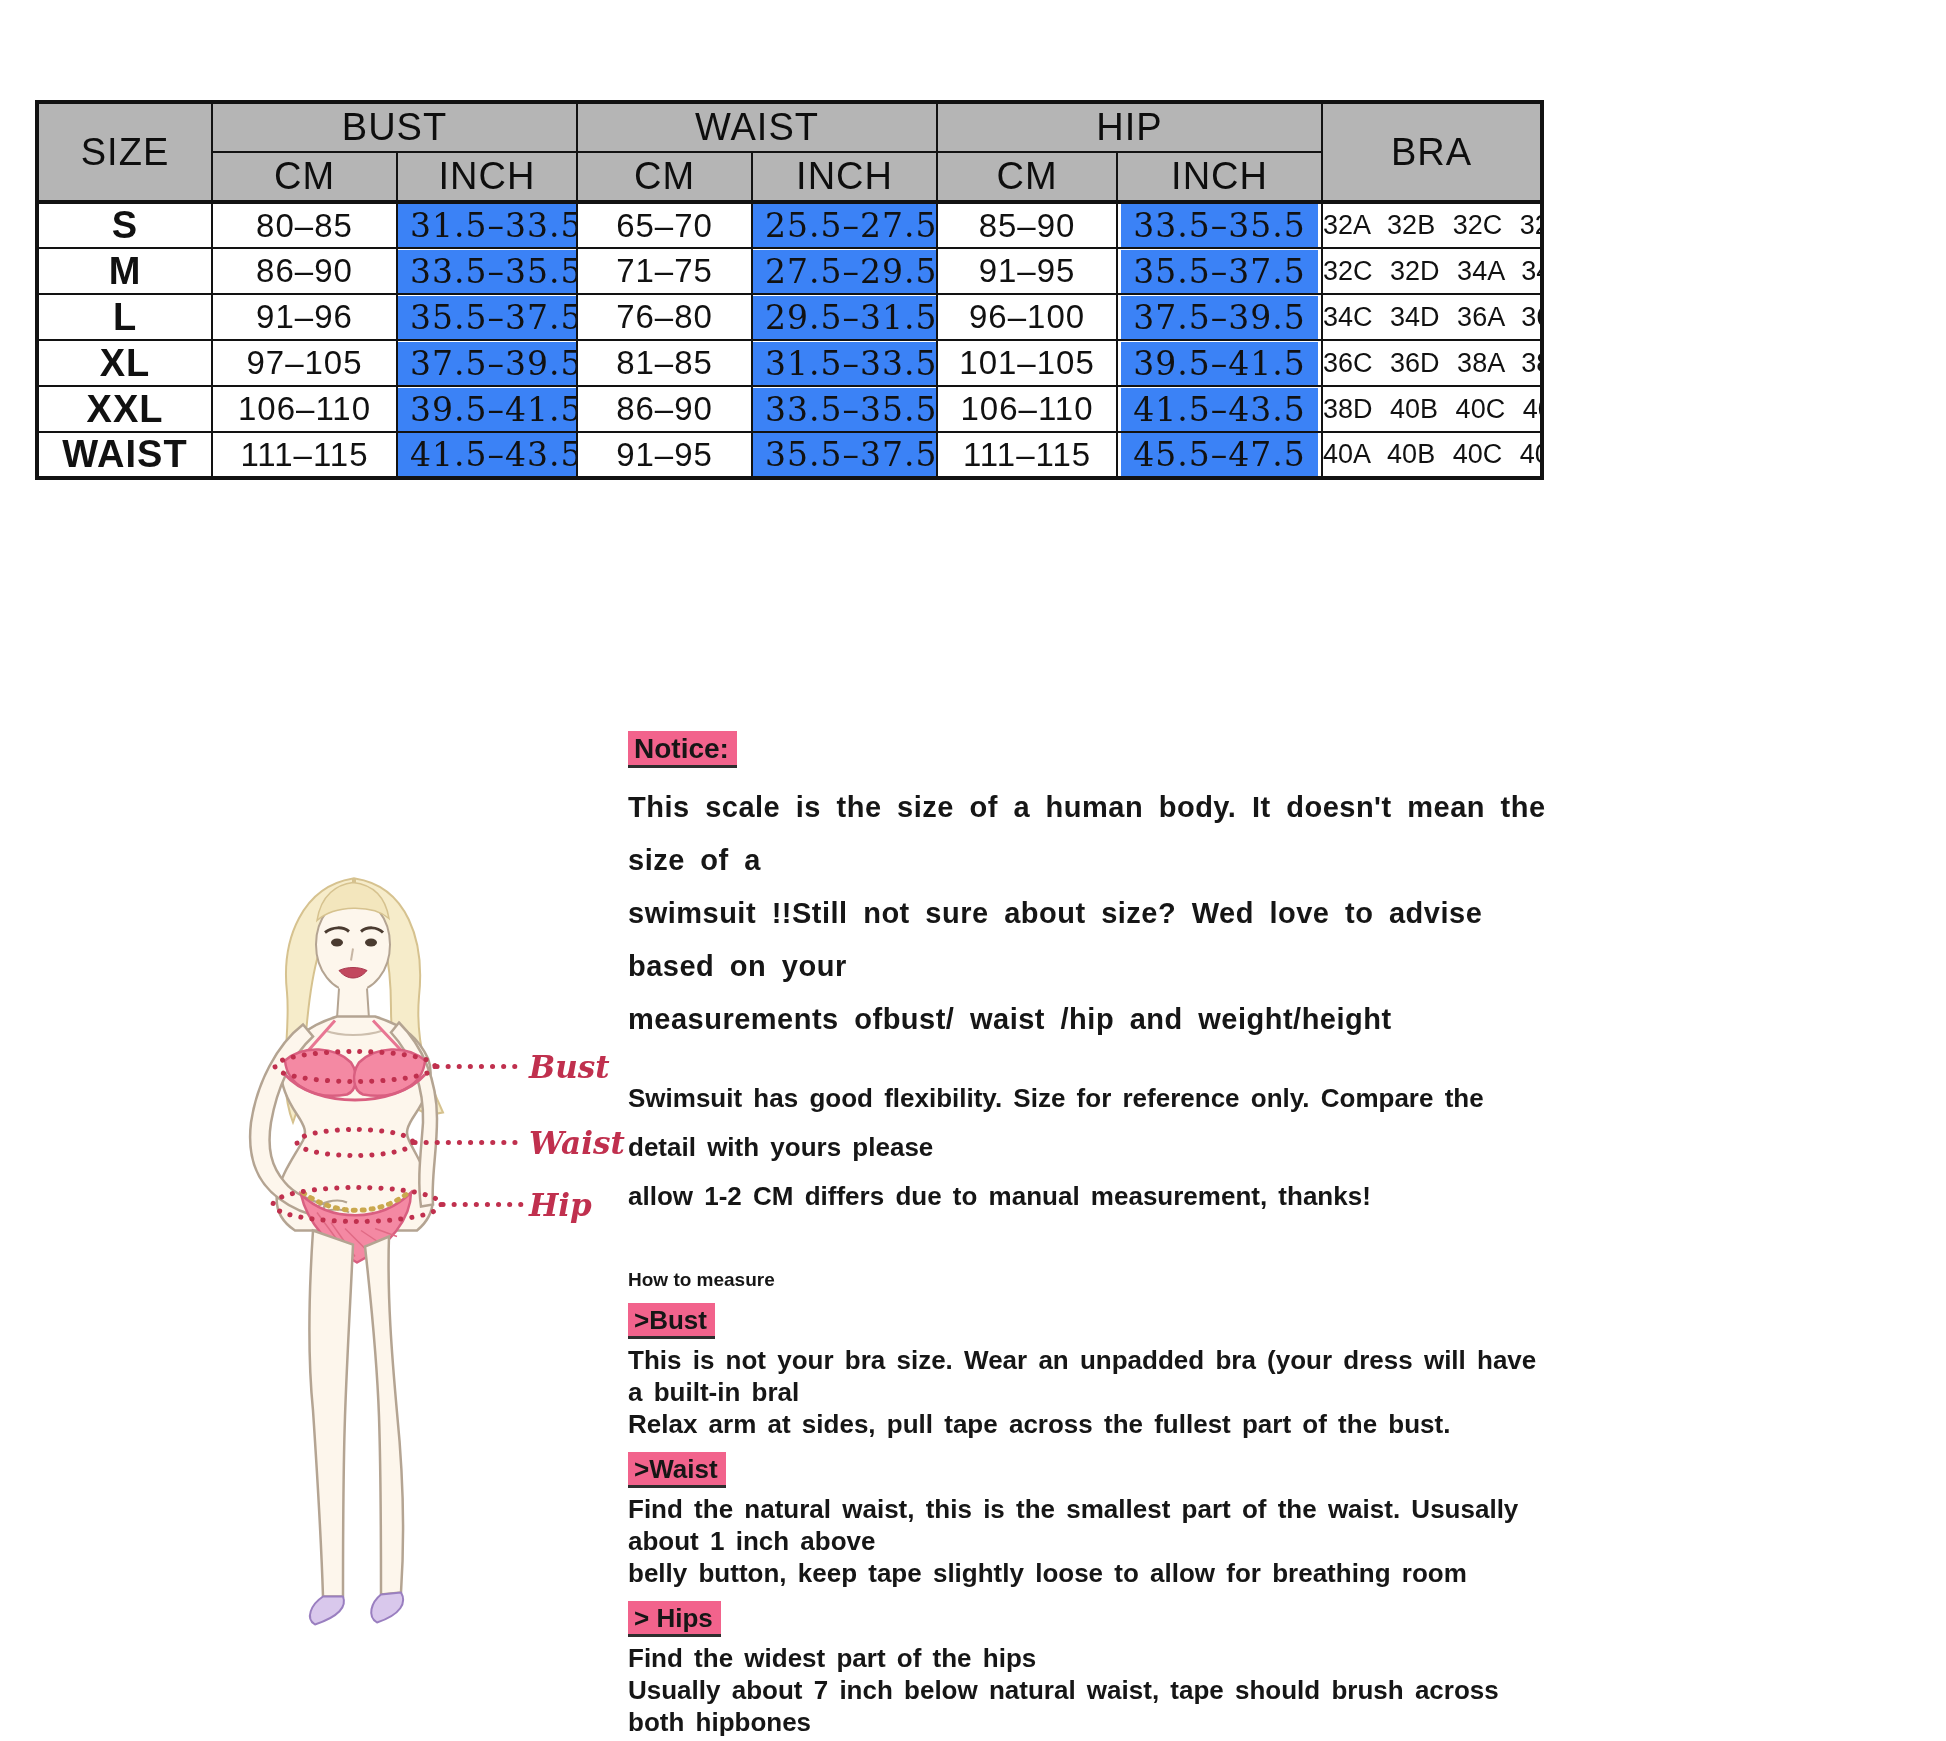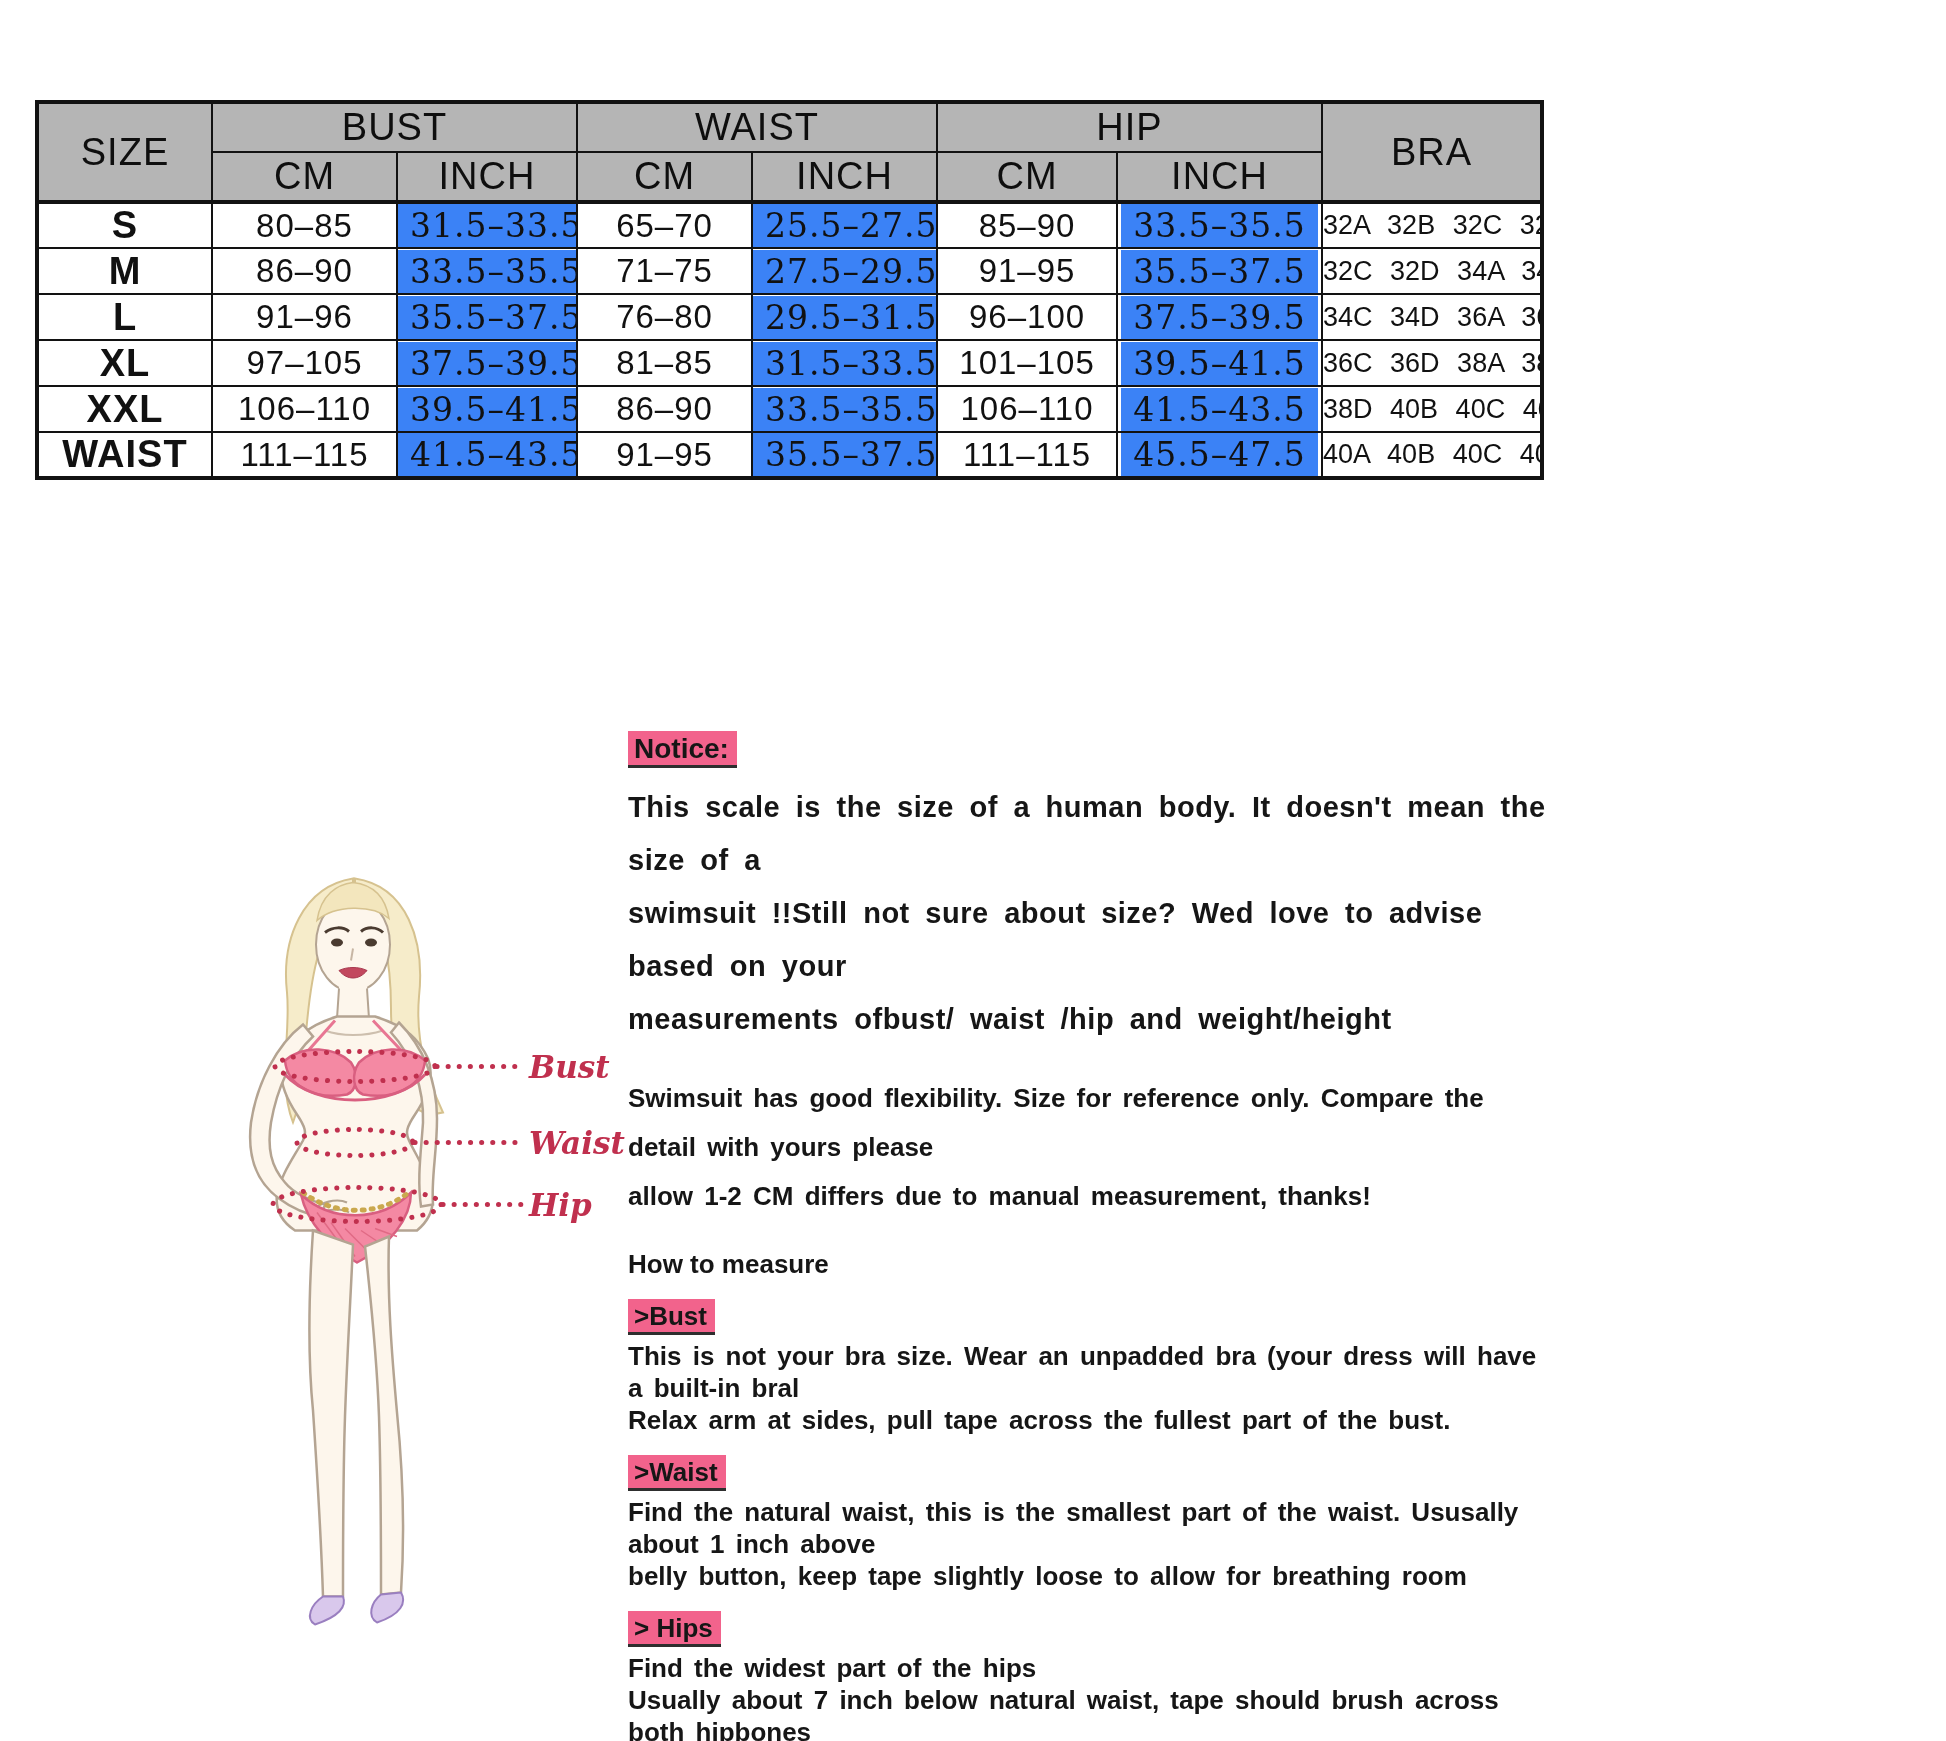--- a/index.html
+++ b/index.html
@@ -63,22 +63,22 @@
   }
   .notice-heading{font-size:28px;margin:0;}
   .notice-body{
     font-size:29px;line-height:53px;word-spacing:7px;letter-spacing:.5px;
     margin:16px 0 0;white-space:pre-line;
   }
   .flex-note{
     font-size:26px;line-height:49px;word-spacing:4px;
     margin:28px 0 0;white-space:pre-line;
   }
-  .measure-heading{font-size:26px;margin:28px 0 0;}
-  .measure-label{font-size:26px;margin:21px 0 0;}
+  .measure-heading{font-size:19px;margin:48px 0 0;}
+  .measure-label{font-size:26px;margin:14px 0 0;}
   .measure-text{
     font-size:26px;line-height:32px;word-spacing:4px;
     margin:8px 0 0;white-space:pre-line;
   }
 </style>
 </head>
 <body>
 
 <div class="size-table-wrap">
   <table class="size-chart">

